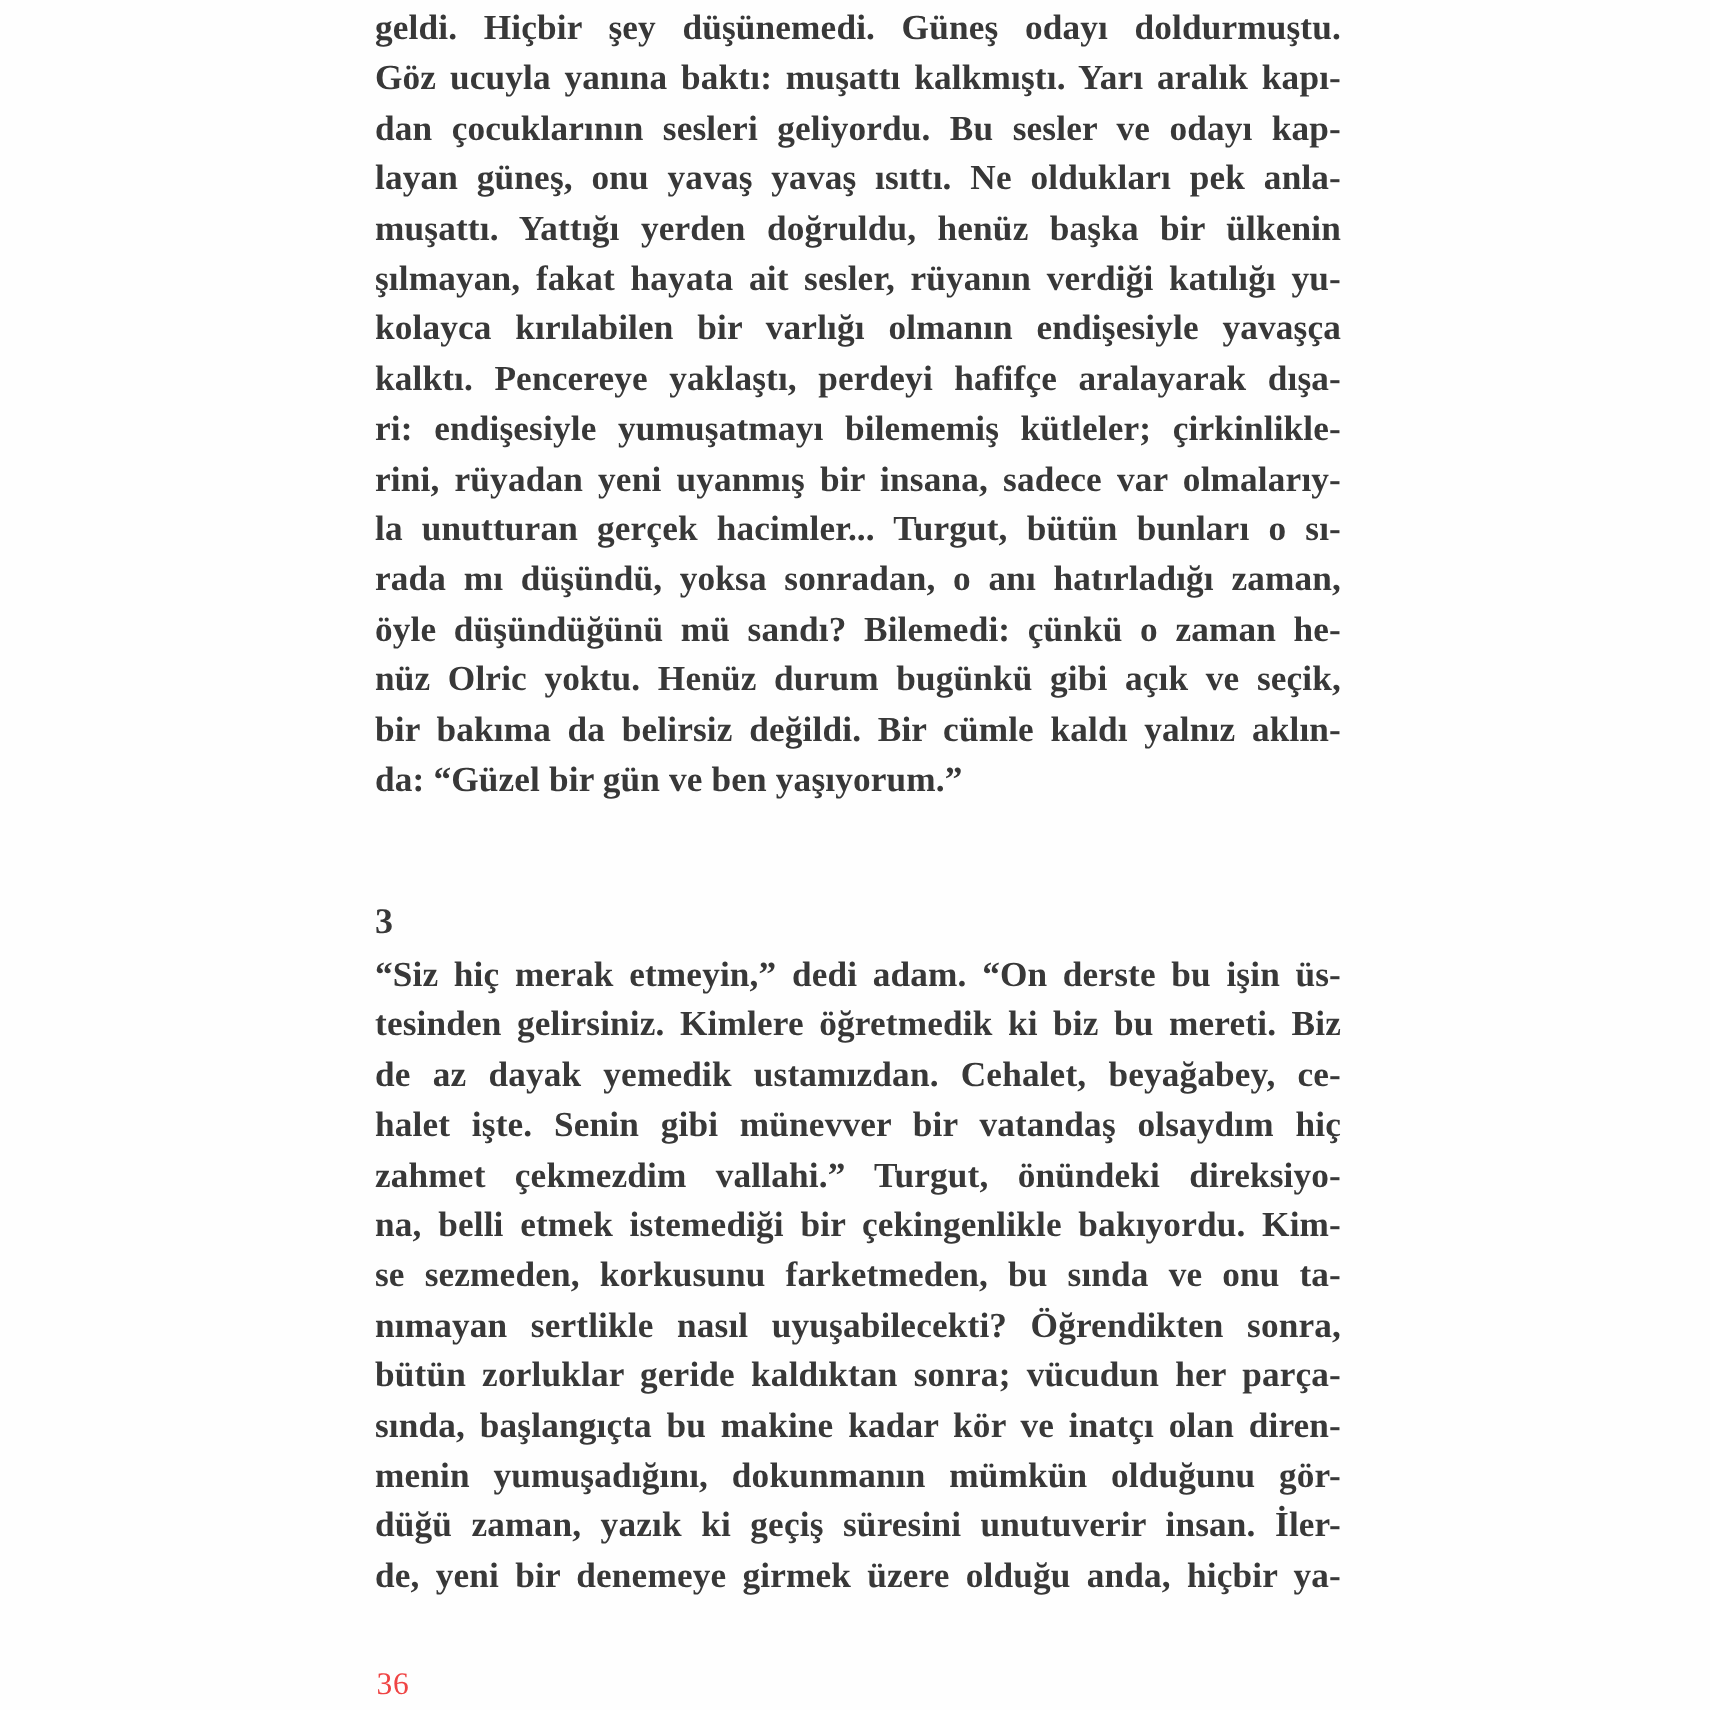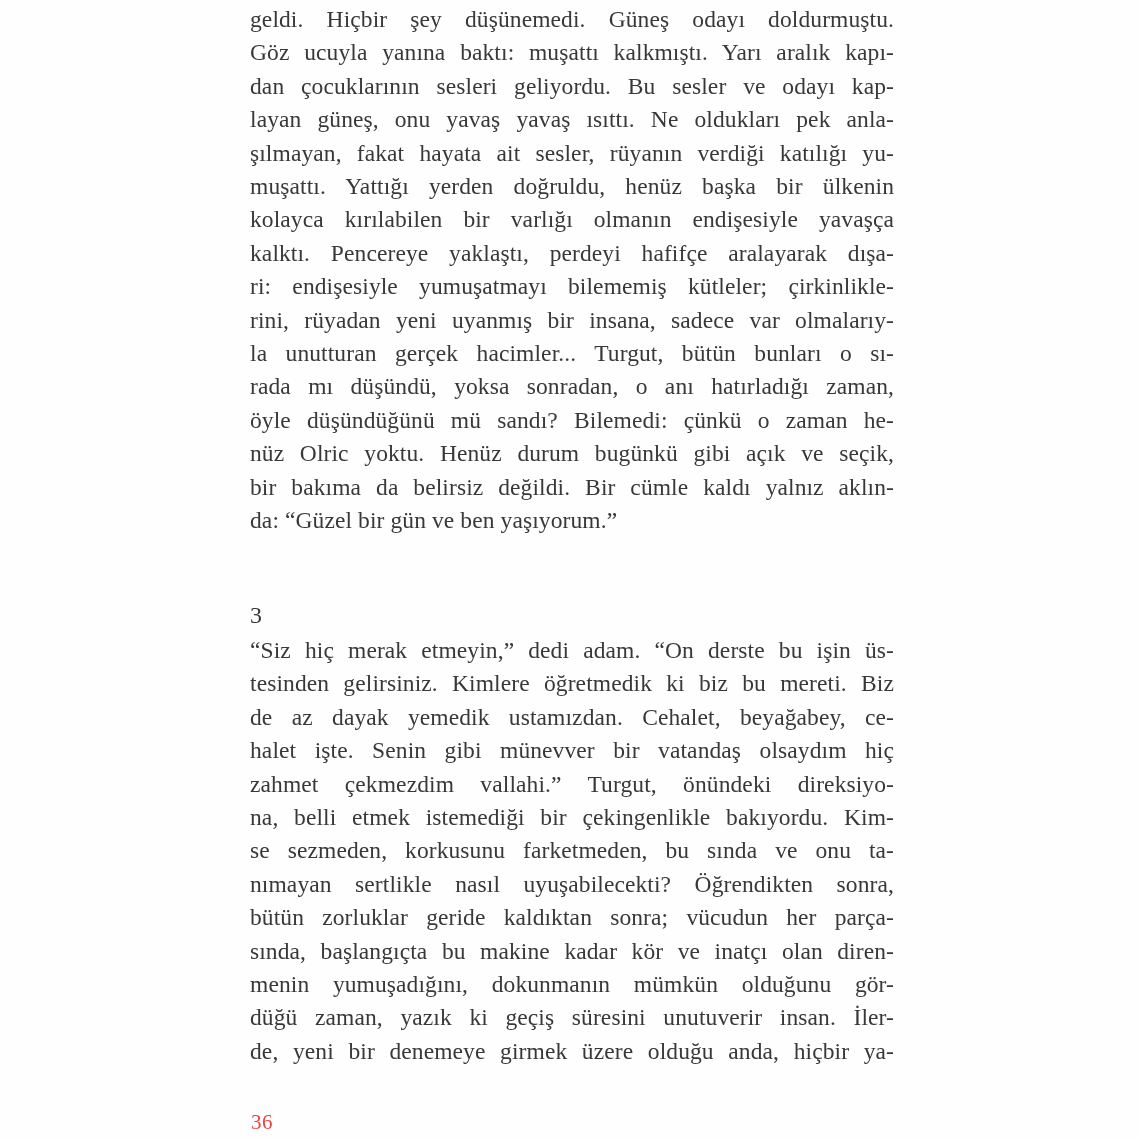--- a/index.html
+++ b/index.html
@@ -14,20 +14,21 @@
     background: #fefefe;
     font-family: "Liberation Serif", "DejaVu Serif", serif;
     overflow: hidden;
   }
   .text-block {
     position: absolute;
     left: 250px;
     top: 3px;
     width: 644px;
     color: #383838;
+    font-weight: bold;
   }
   .para { margin: 0; }
   .line {
     font-size: 23.5px;
     line-height: 33.4px;
     text-align: justify;
     text-align-last: justify;
     letter-spacing: 0.1px;
     white-space: normal;
   }
@@ -54,22 +55,22 @@
 <body>
 
 <div class="page">
   <div class="text-block">
 
     <div class="para">
       <div class="line">geldi. Hiçbir şey düşünemedi. Güneş odayı doldurmuştu.</div>
       <div class="line">Göz ucuyla yanına baktı: muşattı kalkmıştı. Yarı aralık kapı-</div>
       <div class="line">dan çocuklarının sesleri geliyordu. Bu sesler ve odayı kap-</div>
       <div class="line">layan güneş, onu yavaş yavaş ısıttı. Ne oldukları pek anla-</div>
+      <div class="line">muşattı. Yattığı yerden doğruldu, henüz başka bir ülkenin</div>
       <div class="line">şılmayan, fakat hayata ait sesler, rüyanın verdiği katılığı yu-</div>
-      <div class="line">muşattı. Yattığı yerden doğruldu, henüz başka bir ülkenin</div>
       <div class="line">kolayca kırılabilen bir varlığı olmanın endişesiyle yavaşça</div>
       <div class="line">kalktı. Pencereye yaklaştı, perdeyi hafifçe aralayarak dışa-</div>
       <div class="line">ri: endişesiyle yumuşatmayı bilememiş kütleler; çirkinlikle-</div>
       <div class="line">rini, rüyadan yeni uyanmış bir insana, sadece var olmalarıy-</div>
       <div class="line">la unutturan gerçek hacimler... Turgut, bütün bunları o sı-</div>
       <div class="line">rada mı düşündü, yoksa sonradan, o anı hatırladığı zaman,</div>
       <div class="line">öyle düşündüğünü mü sandı? Bilemedi: çünkü o zaman he-</div>
       <div class="line">nüz Olric yoktu. Henüz durum bugünkü gibi açık ve seçik,</div>
       <div class="line">bir bakıma da belirsiz değildi. Bir cümle kaldı yalnız aklın-</div>
       <div class="line last-line">da: “Güzel bir gün ve ben yaşıyorum.”</div>

